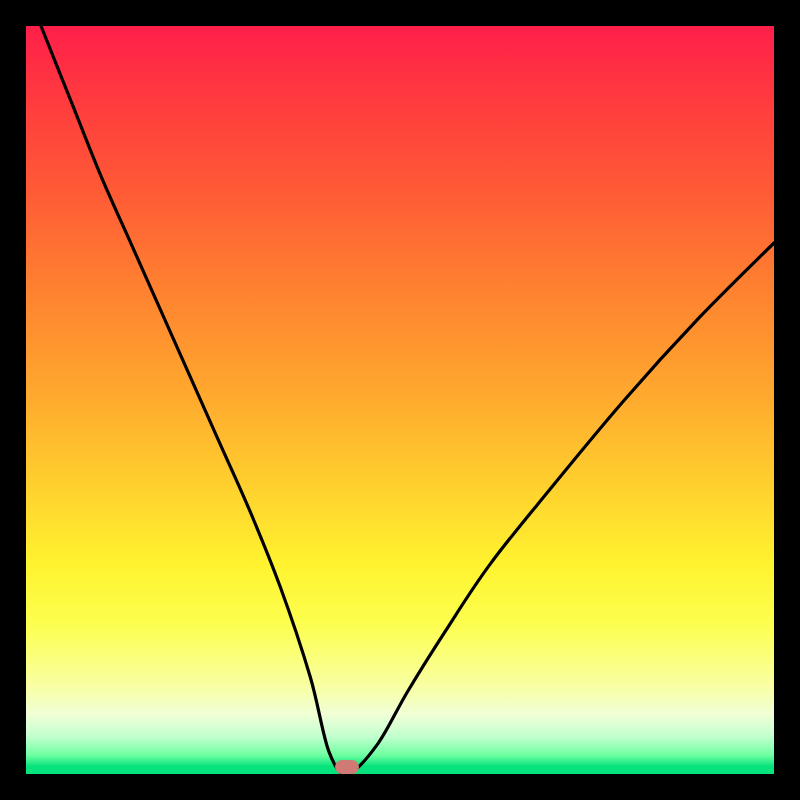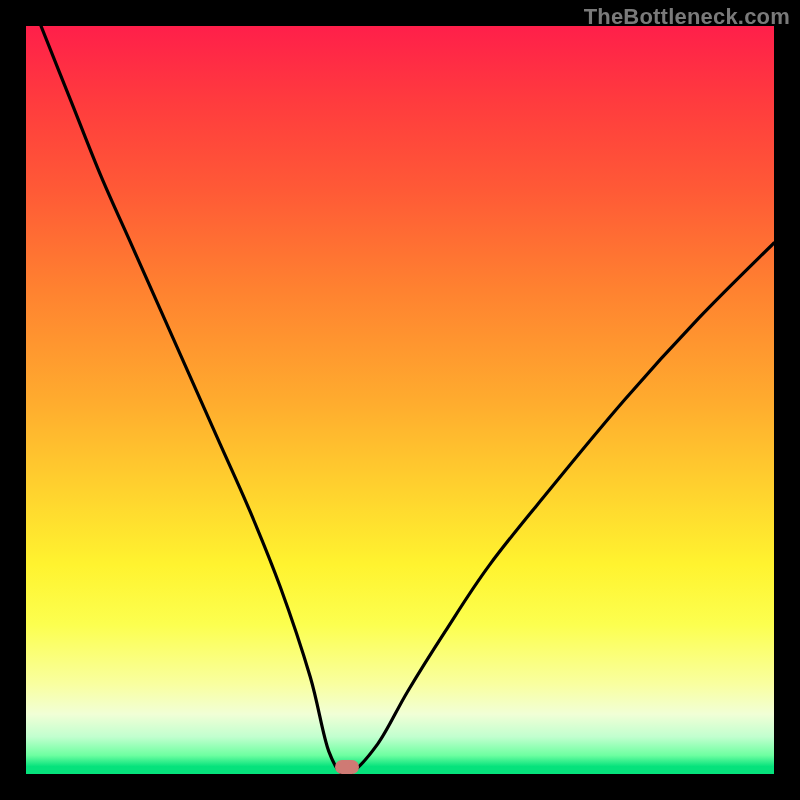--- a/index.html
+++ b/index.html
@@ -71,14 +71,13 @@
 </head>
 <body>
 
 <div class="frame">
   <div class="plot">
     <svg class="curve" viewBox="0 0 748 748" preserveAspectRatio="none">
       <path fill="none" stroke="#000" stroke-width="3.2" stroke-linecap="round" d="M 15.0 0.0 C 19.9 12.5, 34.9 49.9, 44.9 74.8 C 54.9 99.7, 64.8 125.9, 74.8 149.6 C 84.8 173.3, 94.7 194.5, 104.7 216.9 C 114.7 239.4, 124.7 261.8, 134.6 284.2 C 144.6 306.7, 154.6 329.1, 164.6 351.6 C 174.5 374.0, 184.5 396.4, 194.5 418.9 C 204.5 441.3, 214.4 462.5, 224.4 486.2 C 234.4 509.9, 244.3 533.6, 254.3 561.0 C 264.3 588.4, 276.1 623.3, 284.2 650.8 C 292.3 678.2, 296.7 709.4, 302.9 725.6 C 309.2 741.8, 313.5 749.2, 321.6 748.0 C 329.7 746.8, 341.6 731.8, 351.6 718.1 C 361.5 704.4, 370.3 684.4, 381.5 665.7 C 392.7 647.0, 405.2 627.1, 418.9 605.9 C 432.6 584.7, 446.3 562.2, 463.8 538.6 C 481.2 514.9, 501.2 491.2, 523.6 463.8 C 546.0 436.3, 573.5 402.7, 598.4 374.0 C 623.3 345.3, 648.3 317.9, 673.2 291.7 C 698.1 265.5, 735.5 229.4, 748.0 216.9"></path>
     </svg>
     <div class="marker" style="left:309px;top:734px;width:24px;height:14px;background:#cf7a74;"></div>
   </div>
-  <div class="watermark">TheBottleneck.com</div>
 </div>
 
 </body></html>

